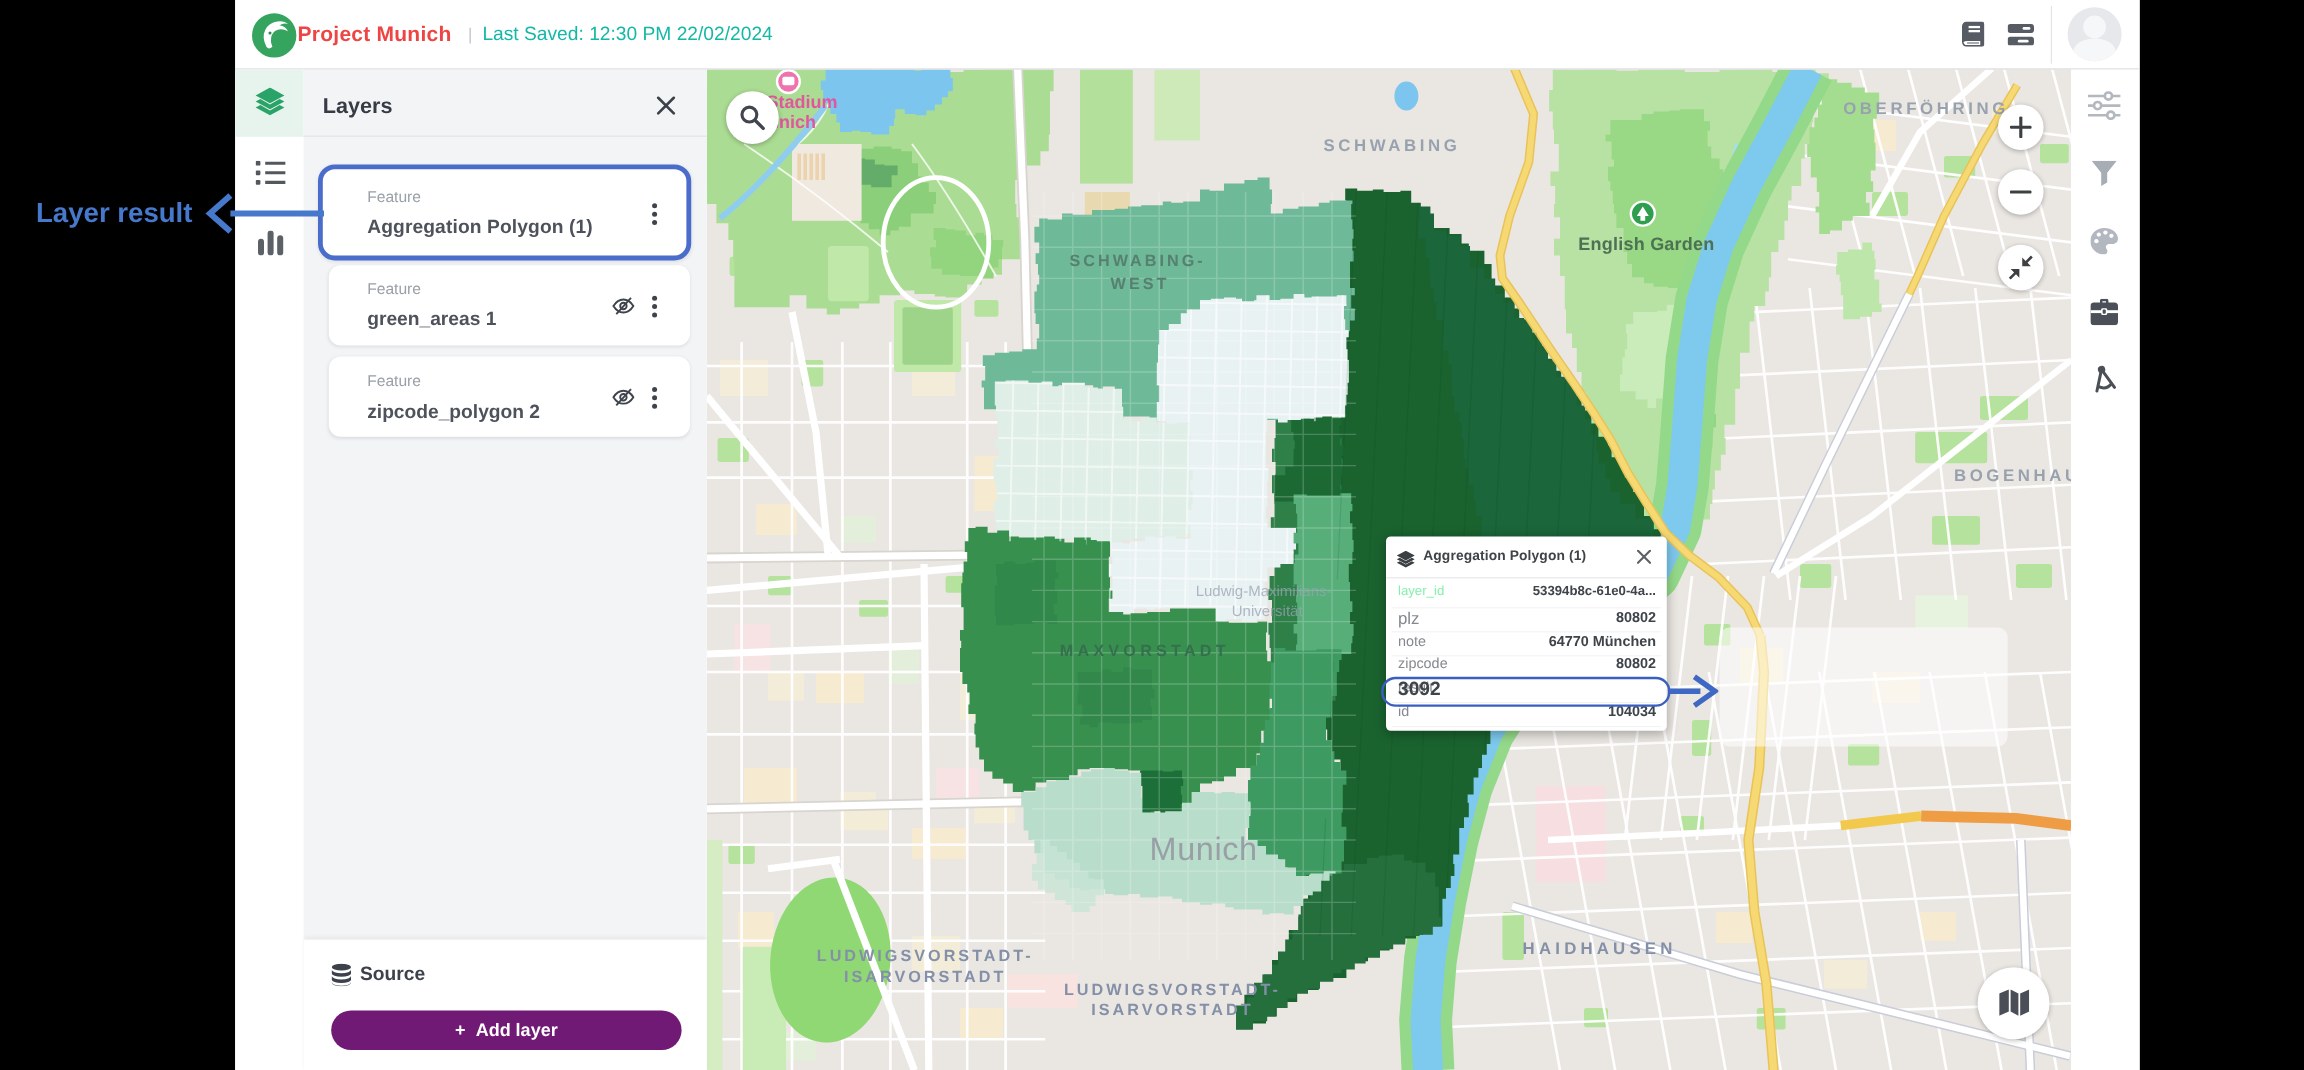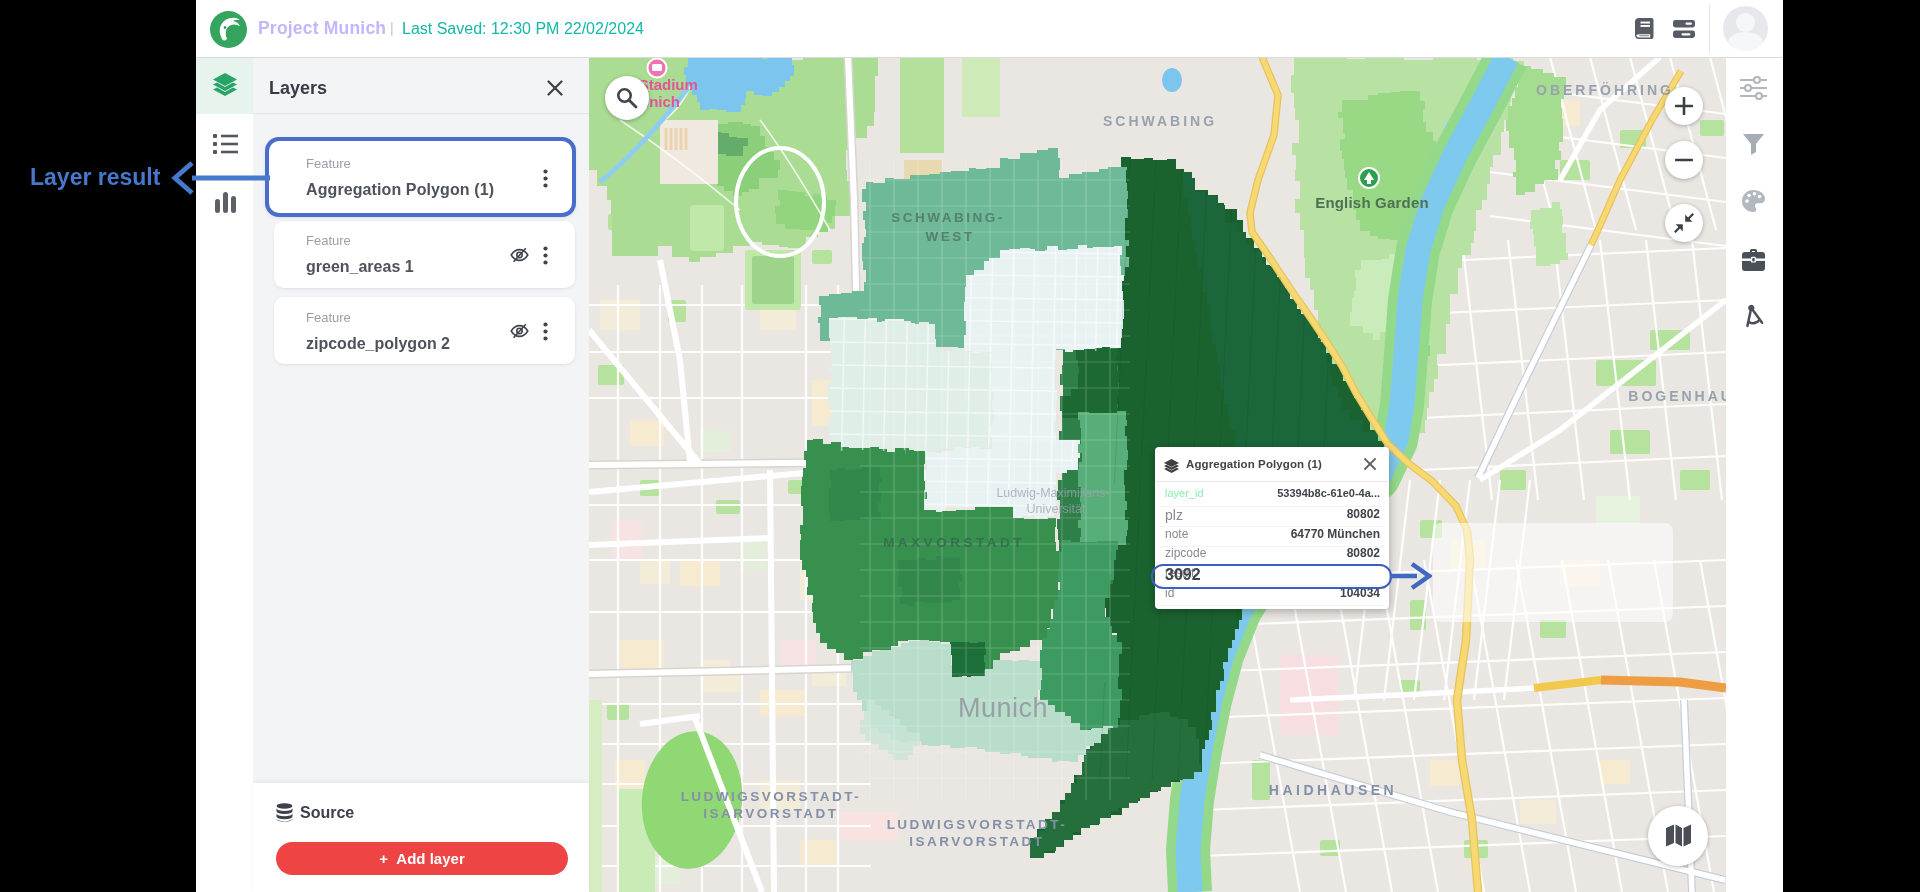--- a/index.html
+++ b/index.html
@@ -339,21 +339,21 @@
 <text x="71" y="50" fill="#e1569c" font-size="15" letter-spacing="0" font-weight="700" text-anchor="middle" opacity="1" font-family="Liberation Sans,sans-serif">unich</text>
 <ellipse cx="583" cy="23" rx="10" ry="12" fill="#7cc5ef"></ellipse>
 </svg>
 
   <div class="abs" style="left:196px;top:0;width:1587px;height:58px;background:#fff;border-bottom:1px solid #d9dade"></div>
   <div class="abs" style="left:210px;top:11px;width:37px;height:37px;border-radius:50%;background:#35a45f"></div>
   <svg class="abs" style="left:210px;top:11px" width="37" height="37" viewBox="0 0 37 37">
     <path d="M12,28 Q8,20 11,14 Q14,8 21,7 Q27,6 30,9 Q26,8 23,10 Q28,11 30,15 Q25,12.5 21,14 Q17,15.5 16,20 Q15,24 17,28 Q14,31 12,28 Z" fill="#fff"></path>
     <circle cx="15" cy="16.5" r="1.3" fill="#2c8a50"></circle>
   </svg>
-  <div class="abs" style="left:258px;top:18px;font-size:17.5px;font-weight:bold;color:#c4b5fd;letter-spacing:.2px">Project Munich</div>
+  <div class="abs" style="left:248px;top:18px;font-size:17.5px;font-weight:bold;color:#ef4444;letter-spacing:.2px">Project Munich</div>
   <div class="abs" style="left:390px;top:20px;font-size:14px;color:#c3c6cc">|</div>
   <div class="abs" style="left:402px;top:20px;font-size:16px;color:#14b8a6">Last Saved: 12:30 PM 22/02/2024</div>
 
   <svg class="abs" style="left:1635px;top:18px" width="19" height="21" viewBox="0 0 19 21">
     <path d="M4,0 h12.5 a2,2 0 0 1 2,2 v17 a2,2 0 0 1 -2,2 h-12.5 a4,4 0 0 1 -4,-4 v-13 a4,4 0 0 1 4,-4 z" fill="#565b64"></path>
     <rect x="5.5" y="3.6" width="9.5" height="1.9" fill="#fff"></rect>
       <rect x="5.5" y="7" width="9.5" height="1.9" fill="#fff"></rect>
     <path d="M1.2,17 a3,3 0 0 0 3,2.6 h11 v-3.4 h-11 a9,9 0 0 0 -3,0.8 z" fill="#fff"></path>
     <path d="M4.2,17.4 h10 v0.8 h-10 z" fill="#565b64"></path>
   </svg>
@@ -456,21 +456,21 @@
   <div class="abs" style="left:253px;top:783px;width:336px;height:109px;background:#fff;box-shadow:0 -2px 4px rgba(0,0,0,.05)"></div>
   <svg class="abs" style="left:276px;top:803px" width="17" height="19" viewBox="0 0 17 19">
     <g fill="#3c414b">
       <ellipse cx="8.5" cy="3" rx="8" ry="2.8"></ellipse>
       <path d="M0.5,5.2 a8,2.8 0 0 0 16,0 v3 a8,2.8 0 0 1 -16,0 z"></path>
       <path d="M0.5,10.4 a8,2.8 0 0 0 16,0 v3 a8,2.8 0 0 1 -16,0 z"></path>
       <path d="M0.5,15.6 a8,2.8 0 0 0 16,0 v0.4 a8,2.8 0 0 1 -16,0 z"></path>
     </g>
   </svg>
   <div class="abs" style="left:300px;top:804px;font-size:16px;font-weight:bold;color:#3c414b">Source</div>
-  <div class="abs" style="left:276px;top:842px;width:292px;height:33px;border-radius:17px;background:#ef4444;color:#fff;font-size:15px;font-weight:bold;text-align:center;line-height:33px">+&nbsp;&nbsp;Add layer</div>
+  <div class="abs" style="left:276px;top:842px;width:292px;height:33px;border-radius:17px;background:#701a75;color:#fff;font-size:15px;font-weight:bold;text-align:center;line-height:33px">+&nbsp;&nbsp;Add layer</div>
 
   <div class="abs" style="left:1726px;top:58px;width:57px;height:834px;background:#fff"></div>
   <svg class="abs" style="left:1740px;top:76px" width="27" height="24" viewBox="0 0 27 24">
     <g stroke="#b3b8c0" stroke-width="2.2" stroke-linecap="round" fill="#fff">
       <line x1="0" y1="4" x2="27" y2="4"></line>
         <line x1="0" y1="12" x2="27" y2="12"></line>
         <line x1="0" y1="20" x2="27" y2="20"></line>
       <circle cx="17" cy="4" r="3"></circle>
         <circle cx="8" cy="12" r="3"></circle>
         <circle cx="19" cy="20" r="3"></circle>

